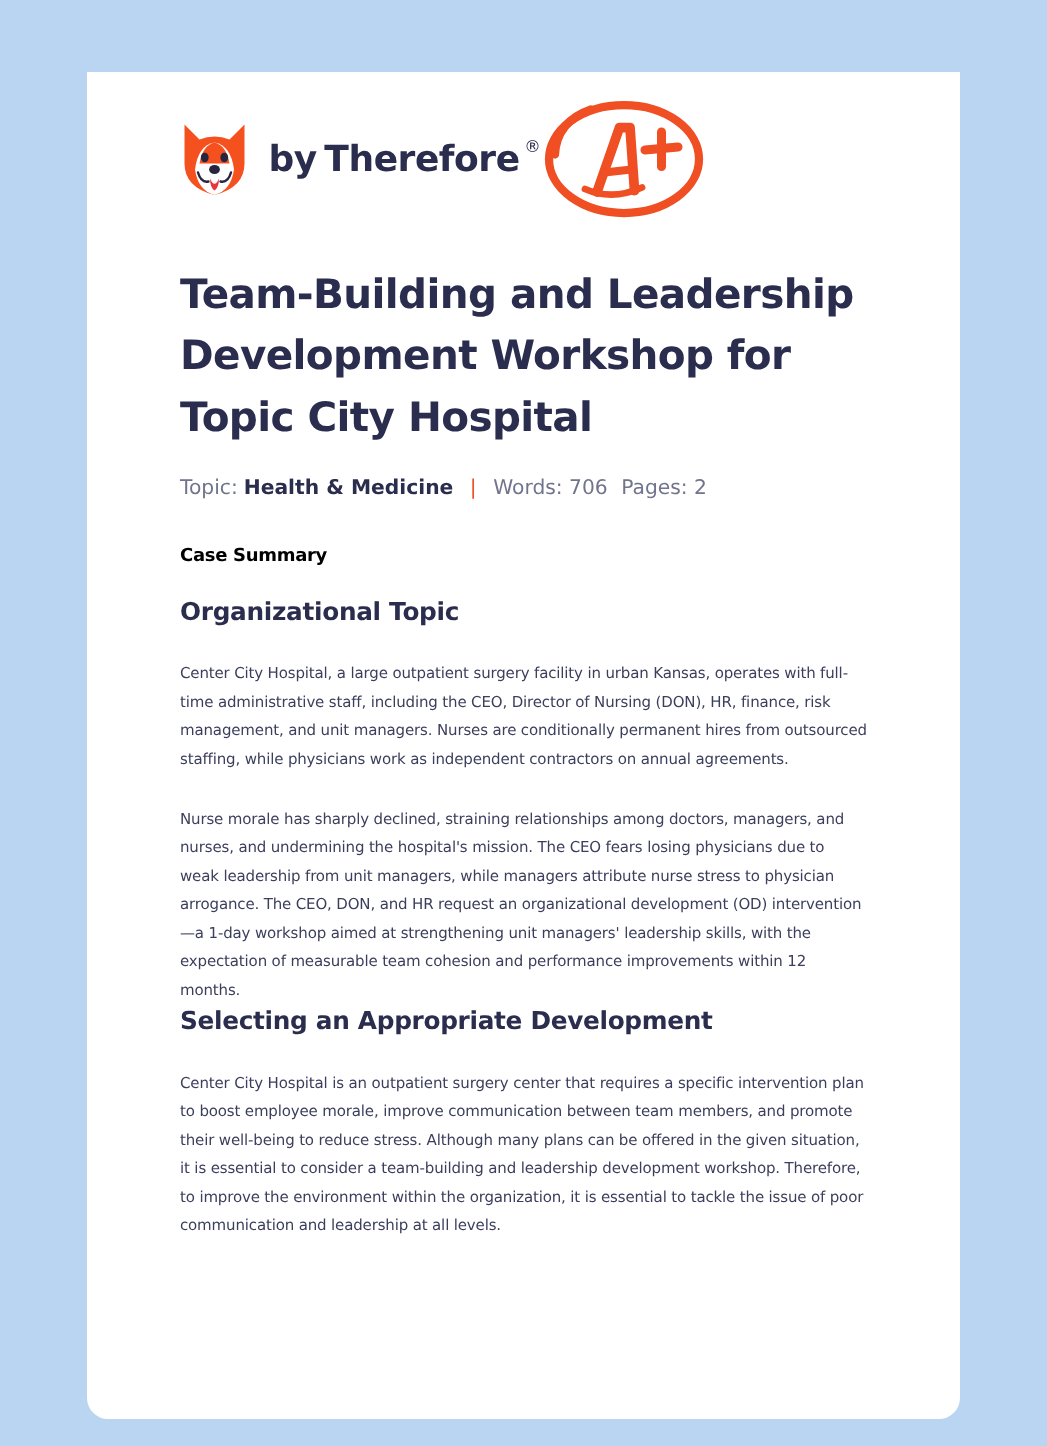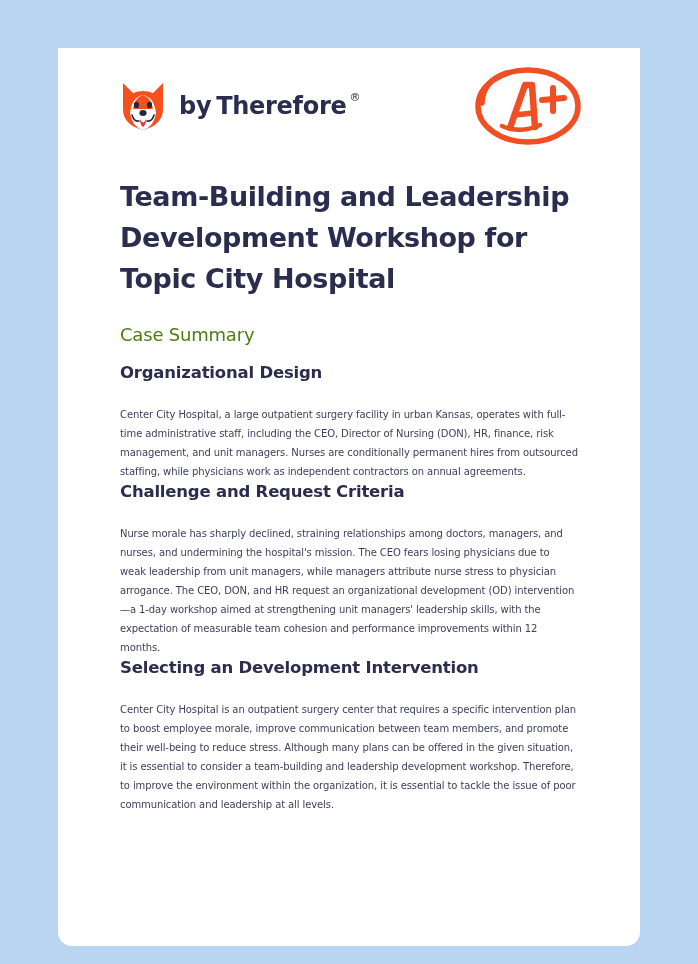--- a/index.html
+++ b/index.html
@@ -32,21 +32,20 @@
     left: 0;
     top: 0;
     width: 582px;
     padding: 0 62px;
   }
 
   
   .brand-row {
     display: flex;
     align-items: center;
-    justify-content: space-between;
     height: 104px;
     padding-top: 12px;
   }
   .brand-left {
     display: flex;
     align-items: center;
     gap: 13px;
   }
   .corgi-mark {
     width: 46px;
@@ -113,24 +112,24 @@
     color: #f04e23;
     margin: 0 11px;
     font-weight: 400;
   }
   .meta-words { margin-right: 9px; }
 
   
   .doc-body { padding-bottom: 10px; }
 
   h2.sec-h2 {
-    font-size: 18px;
+    font-size: 12px;
     line-height: 24px;
-    font-weight: 400;
-    color: #4d7c0f;
+    font-weight: 700;
+    color: #000000;
     letter-spacing: -0.2px;
     margin: 24px 0 0 0;
   }
   h3.sec-h3 {
     font-size: 16.5px;
     line-height: 22px;
     font-weight: 700;
     color: #2b2d4e;
     letter-spacing: -0.2px;
     margin: 15px 0 0 0;
@@ -180,29 +179,35 @@
         <path d="M38 65 L53 22 L60 22 L63 64" fill="none" stroke="#f04e23" stroke-width="6.5" stroke-linecap="round" stroke-linejoin="round"></path>
         <path d="M43 52 L61 50" fill="none" stroke="#f04e23" stroke-width="5.5" stroke-linecap="round"></path>
         <path d="M30 63 Q48 71 68 62" fill="none" stroke="#f04e23" stroke-width="4.5" stroke-linecap="round"></path>
         <path d="M70 37 L92 35" fill="none" stroke="#f04e23" stroke-width="6" stroke-linecap="round"></path>
         <path d="M81 25 L81 48" fill="none" stroke="#f04e23" stroke-width="6" stroke-linecap="round"></path>
       </svg>
     </div>
 
     <h1 class="doc-title">Team-Building and Leadership Development Workshop for Topic City Hospital</h1>
 
+    <div class="meta-line">
+      <span class="meta-label">Topic:</span>
+      <span class="meta-strong">Health &amp; Medicine</span>
+      <span class="meta-divider">|</span>
+      <span class="meta-words">Words: 706</span>
+      <span>Pages: 2</span>
+    </div>
 
     <div class="doc-body">
 
       <h2 class="sec-h2">Case Summary</h2>
 
-      <h3 class="sec-h3">Organizational Design</h3>
+      <h3 class="sec-h3">Organizational Topic</h3>
       <p class="sec-p">Center City Hospital, a large outpatient surgery facility in urban Kansas, operates with full-time administrative staff, including the CEO, Director of Nursing (DON), HR, finance, risk management, and unit managers. Nurses are conditionally permanent hires from outsourced staffing, while physicians work as independent contractors on annual agreements.</p>
 
-      <h3 class="sec-h3 tight">Challenge and Request Criteria</h3>
       <p class="sec-p">Nurse morale has sharply declined, straining relationships among doctors, managers, and nurses, and undermining the hospital's mission. The CEO fears losing physicians due to weak leadership from unit managers, while managers attribute nurse stress to physician arrogance. The CEO, DON, and HR request an organizational development (OD) intervention—a 1-day workshop aimed at strengthening unit managers' leadership skills, with the expectation of measurable team cohesion and performance improvements within 12 months.</p>
 
-      <h3 class="sec-h3 tight">Selecting an Development Intervention</h3>
+      <h3 class="sec-h3 tight">Selecting an Appropriate Development</h3>
       <p class="sec-p">Center City Hospital is an outpatient surgery center that requires a specific intervention plan to boost employee morale, improve communication between team members, and promote their well-being to reduce stress. Although many plans can be offered in the given situation, it is essential to consider a team-building and leadership development workshop. Therefore, to improve the environment within the organization, it is essential to tackle the issue of poor communication and leadership at all levels.</p>
 
     </div>
   </div>
 </div>
 
 </body></html>

